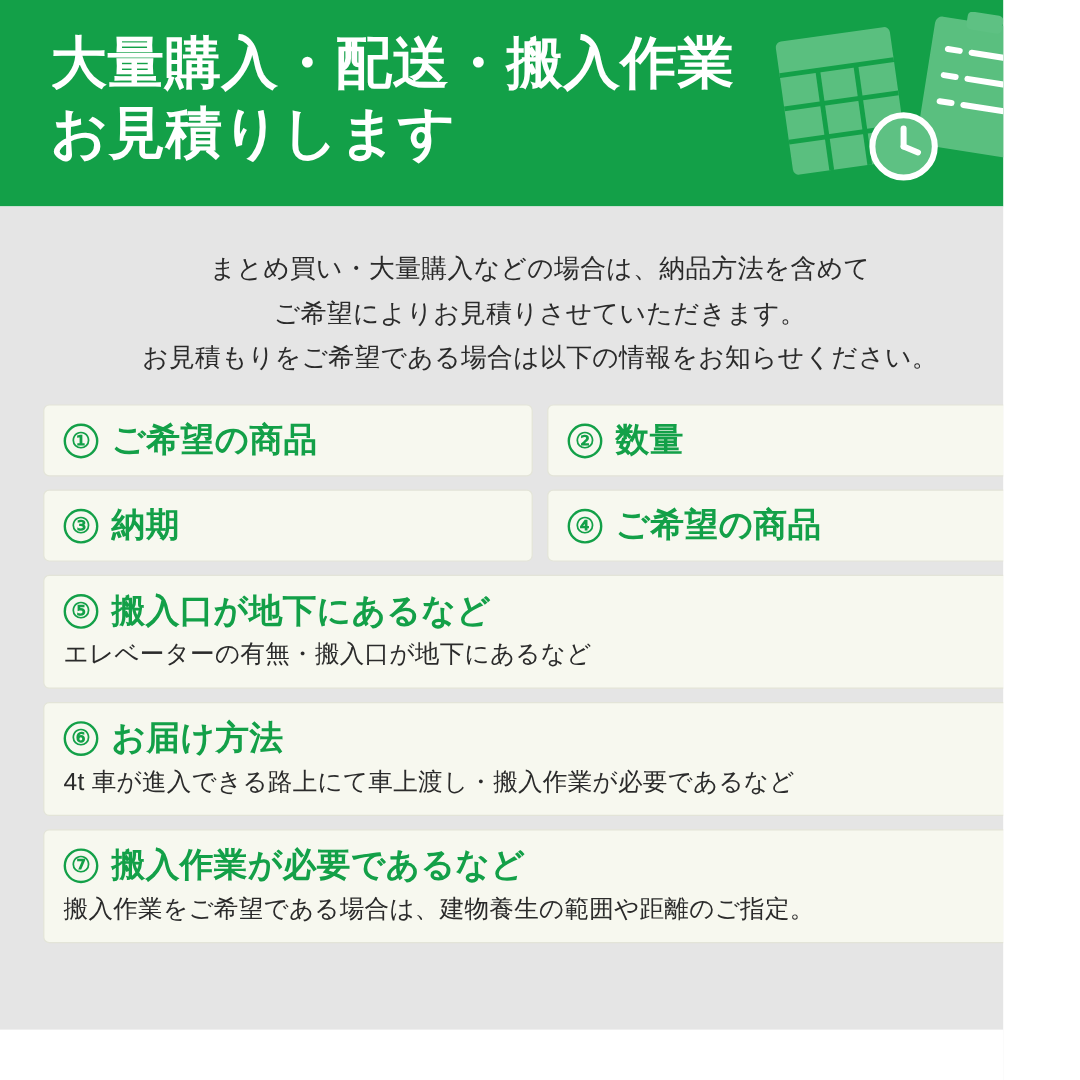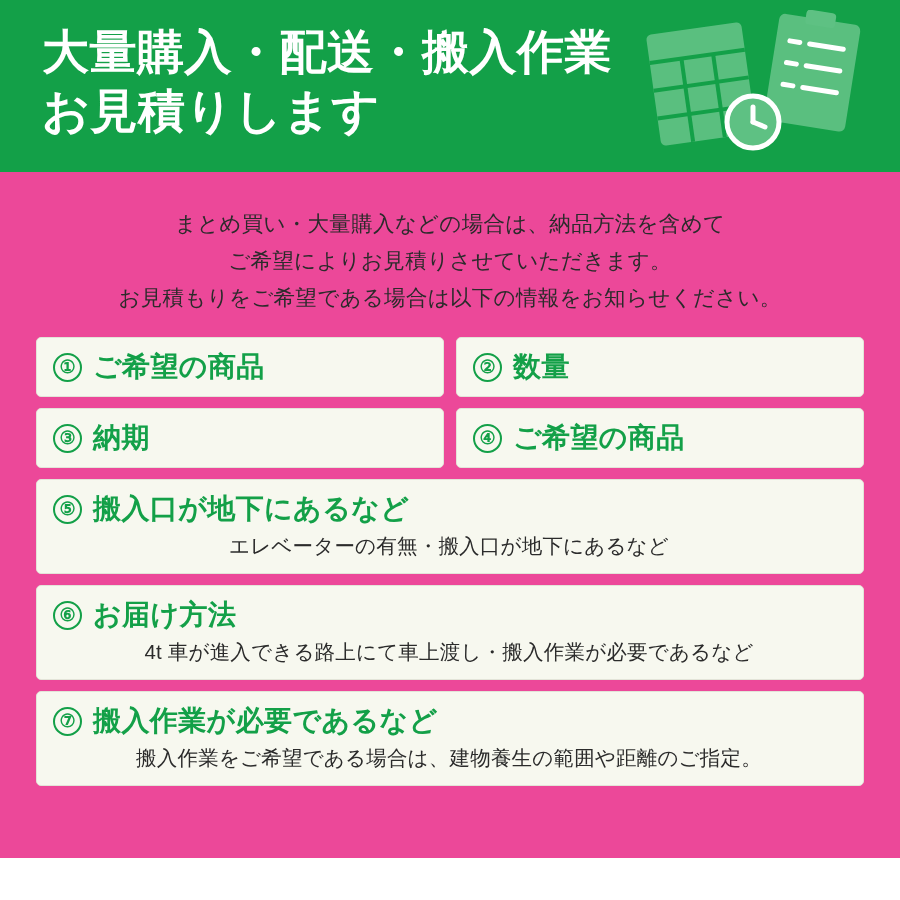--- a/index.html
+++ b/index.html
@@ -2,21 +2,21 @@
 <html><head>
 <meta charset="utf-8">
 <style>
   * { box-sizing: border-box; margin: 0; padding: 0; }
   html, body {
     width: 900px; height: 900px;
     font-family: "Liberation Sans", sans-serif;
     background: #ffffff;
   }
   .page {
-    width: 900px; height: 900px;
+    width: 836px; height: 900px;
     position: relative;
     background: #ffffff;
     overflow: hidden;
   }
   
   .banner {
     position: relative;
     width: 900px;
     height: 172px;
     background: #13a048;
@@ -41,21 +41,21 @@
     width: 240px;
     height: 160px;
     opacity: 1;
     z-index: 1;
   }
   
   .body {
     position: relative;
     width: 900px;
     height: 728px;
-    background: #ec4899;
+    background: #e5e5e5;
     padding: 34px 36px 0 36px;
   }
   .lead {
     text-align: center;
     color: #2b2b2b;
     font-size: 21.5px;
     line-height: 1.72;
     letter-spacing: 0.3px;
   }
   .lead div { white-space: nowrap; }
@@ -97,21 +97,20 @@
     font-weight: bold;
     letter-spacing: 0.4px;
     line-height: 1.15;
   }
   .card-sub {
     margin-top: 8px;
     color: #2b2b2b;
     font-size: 20.5px;
     letter-spacing: 0.2px;
     line-height: 1.3;
-    text-align: center;
   }
   .footer-strip {
     position: absolute;
     left: 0; bottom: 0;
     width: 900px;
     height: 42px;
     background: #ffffff;
   }
 </style>
 </head>

